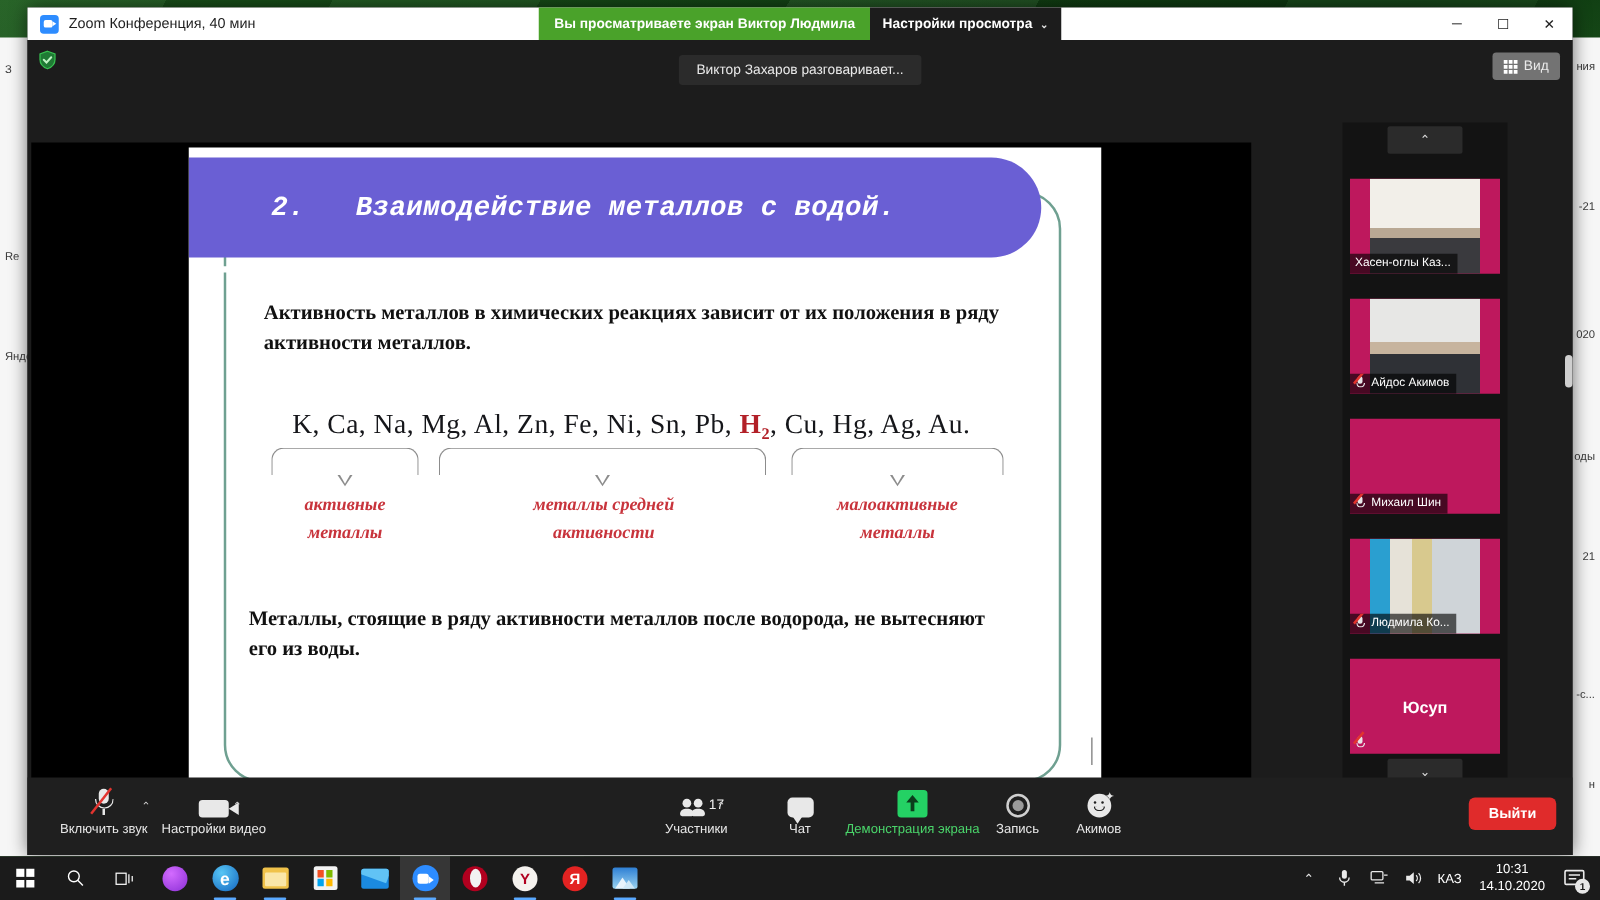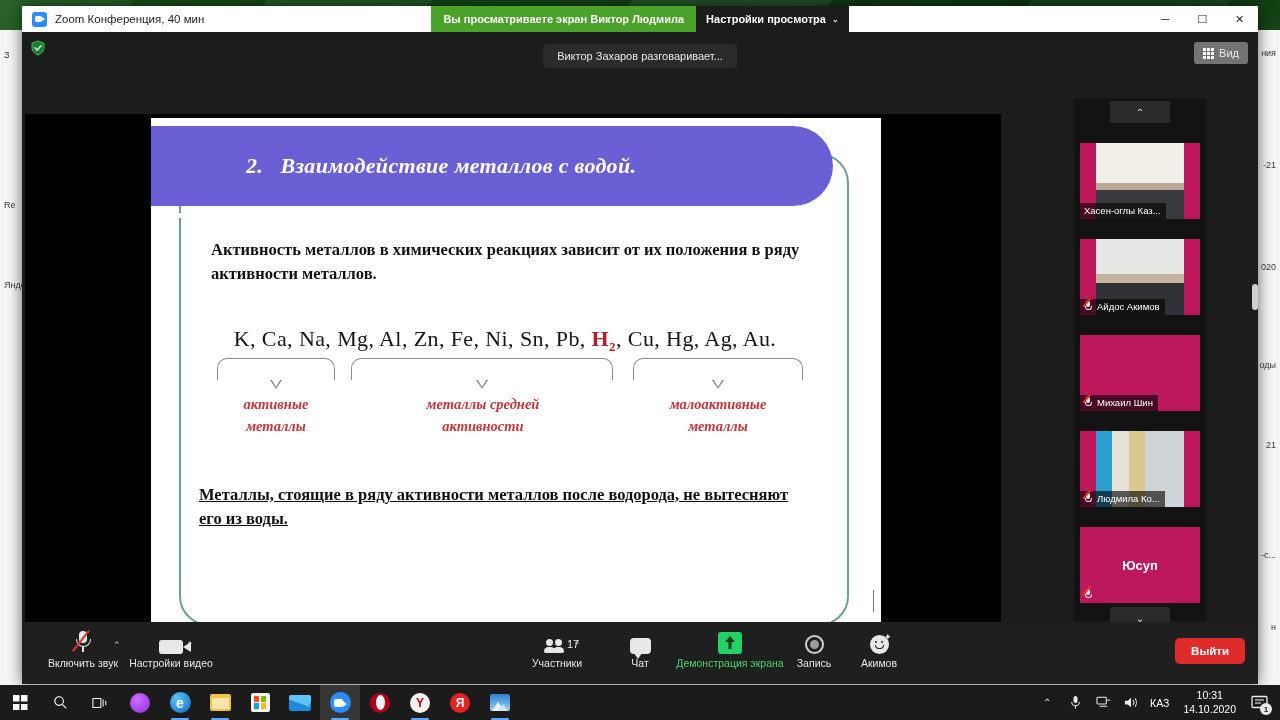--- a/index.html
+++ b/index.html
@@ -142,22 +142,22 @@
   }
   .title-band {
     position: absolute; left: 0; top: 8px;
     width: 682px; height: 80px;
     background: #6a5fd4; border-top-right-radius: 42px;
     border-bottom-right-radius: 42px;
     display: flex; align-items: center;
   }
   .title-band-text {
     color: #fff; font-size: 22px; font-weight: bold; font-style: italic;
-    font-family: Liberation Serif, serif;
-    padding-left: 95px; letter-spacing: .3px;
+    font-family: Liberation Mono, monospace;
+    padding-left: 66px; letter-spacing: .3px;
   }
   .title-underline {
     position: absolute; left: 2px; top: 96px; width: 644px; height: 3px;
     background: #ffffff; box-shadow: 0 0 0 1px #fff;
   }
   .slide-para {
     position: absolute; color: #111;
     font-family: "Liberation Serif", serif;
     font-weight: bold; font-size: 16.5px; line-height: 1.45;
   }
@@ -188,21 +188,21 @@
     width: 0; height: 0;
     border-left: 4.6px solid transparent; border-right: 4.6px solid transparent;
     border-top: 7px solid #fff;
   }
   .grp-labels { position: absolute; left: 60px; top: 276px; width: 620px; height: 56px; }
   .grp-lbl {
     position: absolute; text-align: center; color: #c8343c;
     font-family: "Liberation Serif", serif;
     font-style: italic; font-weight: bold; font-size: 14.5px; line-height: 1.5;
   }
-  .p-outro { left: 48px; top: 365px; width: 615px; text-decoration: underline; }
+  .p-outro { left: 48px; top: 365px; width: 615px; }
 
   .share-sidebar-line {
     position: absolute; right: 0; top: 252px; width: 6px; height: 26px;
     background: #cfcfcf; border-radius: 3px; z-index: 6;
   }
   .slide-caret {
     position: absolute; left: 848px; top: 476px; width: 1px; height: 22px;
     background: #777;
   }
 

